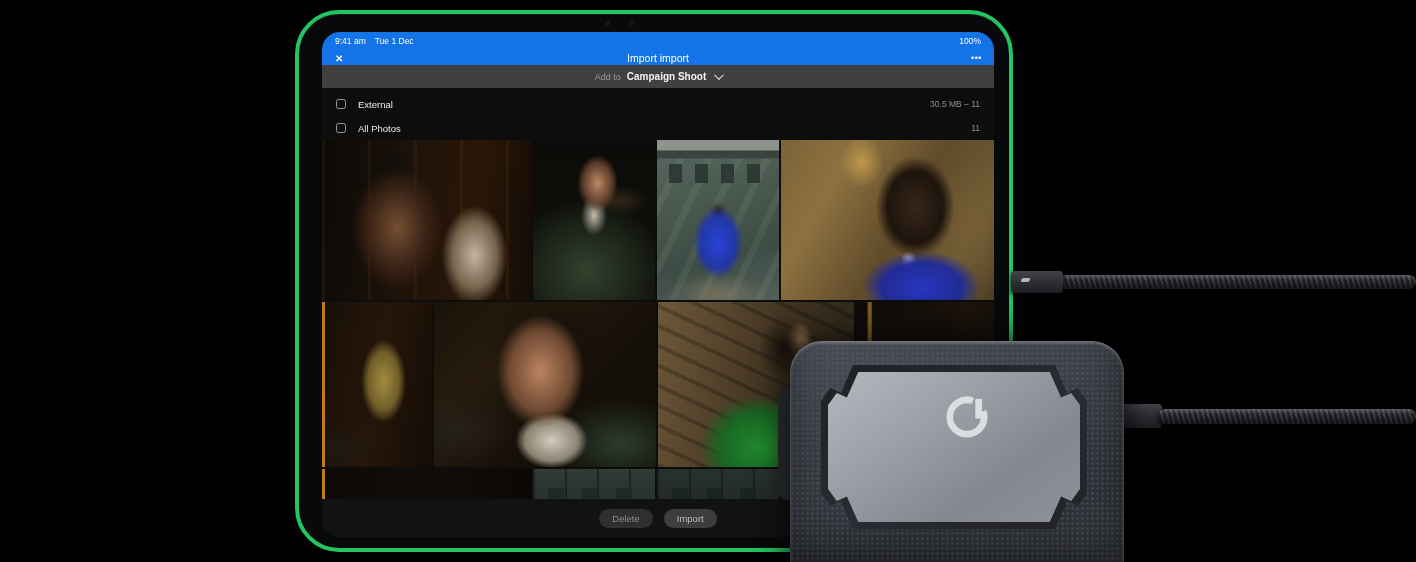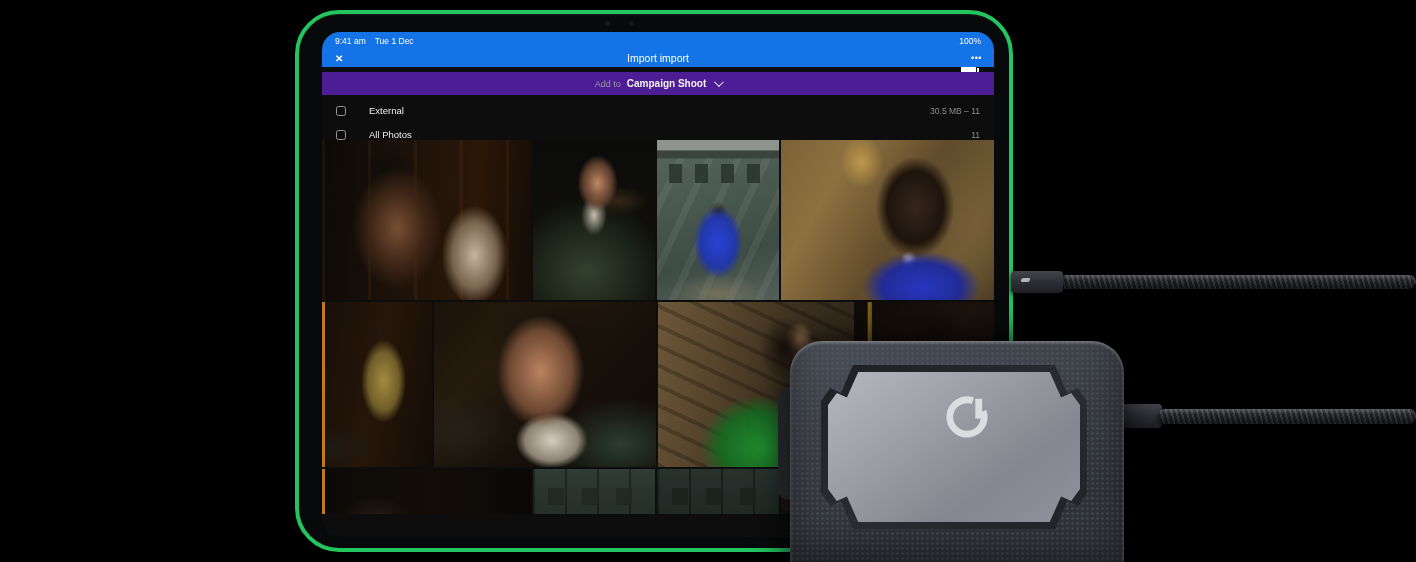--- a/index.html
+++ b/index.html
@@ -23,30 +23,30 @@
   .battery{width:15px;height:7.5px;border-radius:2px;background:#fff;position:relative;margin-left:2px;}
   .battery::after{content:"";position:absolute;right:-2.5px;top:2px;width:1.6px;height:3.5px;
     background:#fff;border-radius:0 1px 1px 0;}
   .appheader{position:absolute;left:0;top:17px;width:672px;height:18px;background:#1473E6;
     display:flex;align-items:center;color:#fff;}
   .hdr-close{position:absolute;left:13px;font-size:10px;font-weight:bold;cursor:default;}
   .hdr-title{width:100%;text-align:center;font-size:10.5px;}
   .hdr-more{position:absolute;right:12px;font-size:9px;letter-spacing:.5px;}
 
   
-  .addto{position:absolute;left:0;top:40px;width:672px;height:23px;background:#4c1d95;
+  .addto{position:absolute;left:0;top:33px;width:672px;height:23px;background:#404040;
     display:flex;align-items:center;justify-content:center;gap:6px;}
   .addto-label{color:#97989b;font-size:9px;}
   .addto-value{color:#f2f2f2;font-size:10px;font-weight:bold;}
   .chev{width:7px;height:7px;border-right:1.6px solid #e8e8e8;border-bottom:1.6px solid #e8e8e8;
     transform:rotate(45deg) translateY(-2px);margin-left:2px;}
 
   
-  .srcrow{position:absolute;left:0;width:672px;height:24px;display:flex;align-items:flex-end;
-    padding:0 14px;gap:23px;}
+  .srcrow{position:absolute;left:0;width:672px;height:24px;display:flex;align-items:center;
+    padding:0 14px;gap:12px;}
   .srcrow.r0{top:60px;} .srcrow.r1{top:84px;}
   .checkbox{width:10px;height:10px;border:1.4px solid #97989b;border-radius:2.5px;background:transparent;flex:none;}
   .src-label{color:#ededed;font-size:9.5px;}
   .src-meta{margin-left:auto;color:#8d8e90;font-size:8.5px;}
 
   
   .grid-row{position:absolute;left:0;display:flex;gap:2px;}
   .gr1{top:108px;height:160px;} .gr2{top:270px;height:165px;} .gr3{top:437px;height:45px;}
   .ph{height:100%;flex:none;position:relative;overflow:hidden;background:#111;}
   .w209{width:209px}.w122{width:122px}.w213{width:213px}
@@ -227,20 +227,24 @@
         <div class="ph w196 ph-r2c3" title="Green knit sweater against warm stone wall"></div>
         <div class="ph w138 ph-r2c4" title="Dark portrait with afro beside gilt picture frame"></div>
       </div>
       <div class="grid-row gr3">
         <div class="ph w209 ph-r3c1" title="Partially visible photo - top of head, dark interior"></div>
         <div class="ph w122 ph-r3c2" title="Partially visible photo - green shed panels"></div>
         <div class="ph w122 ph-r3c3" title="Partially visible photo - green shed panels, darker"></div>
         <div class="ph w213 ph-r3c4" title="Partially visible photo - dark stone texture"></div>
       </div>
 
+      <div class="bottombar">
+        <button class="pill pill-delete">Delete</button>
+        <button class="pill pill-import">Import</button>
+      </div>
 
     </div>
   </div>
 
   <div class="plug plug1">
     <span class="plug-mark"></span>
   </div>
   <div class="wire wire1"></div>
   <div class="plug plug2">
     <span class="plug-mark"></span>

